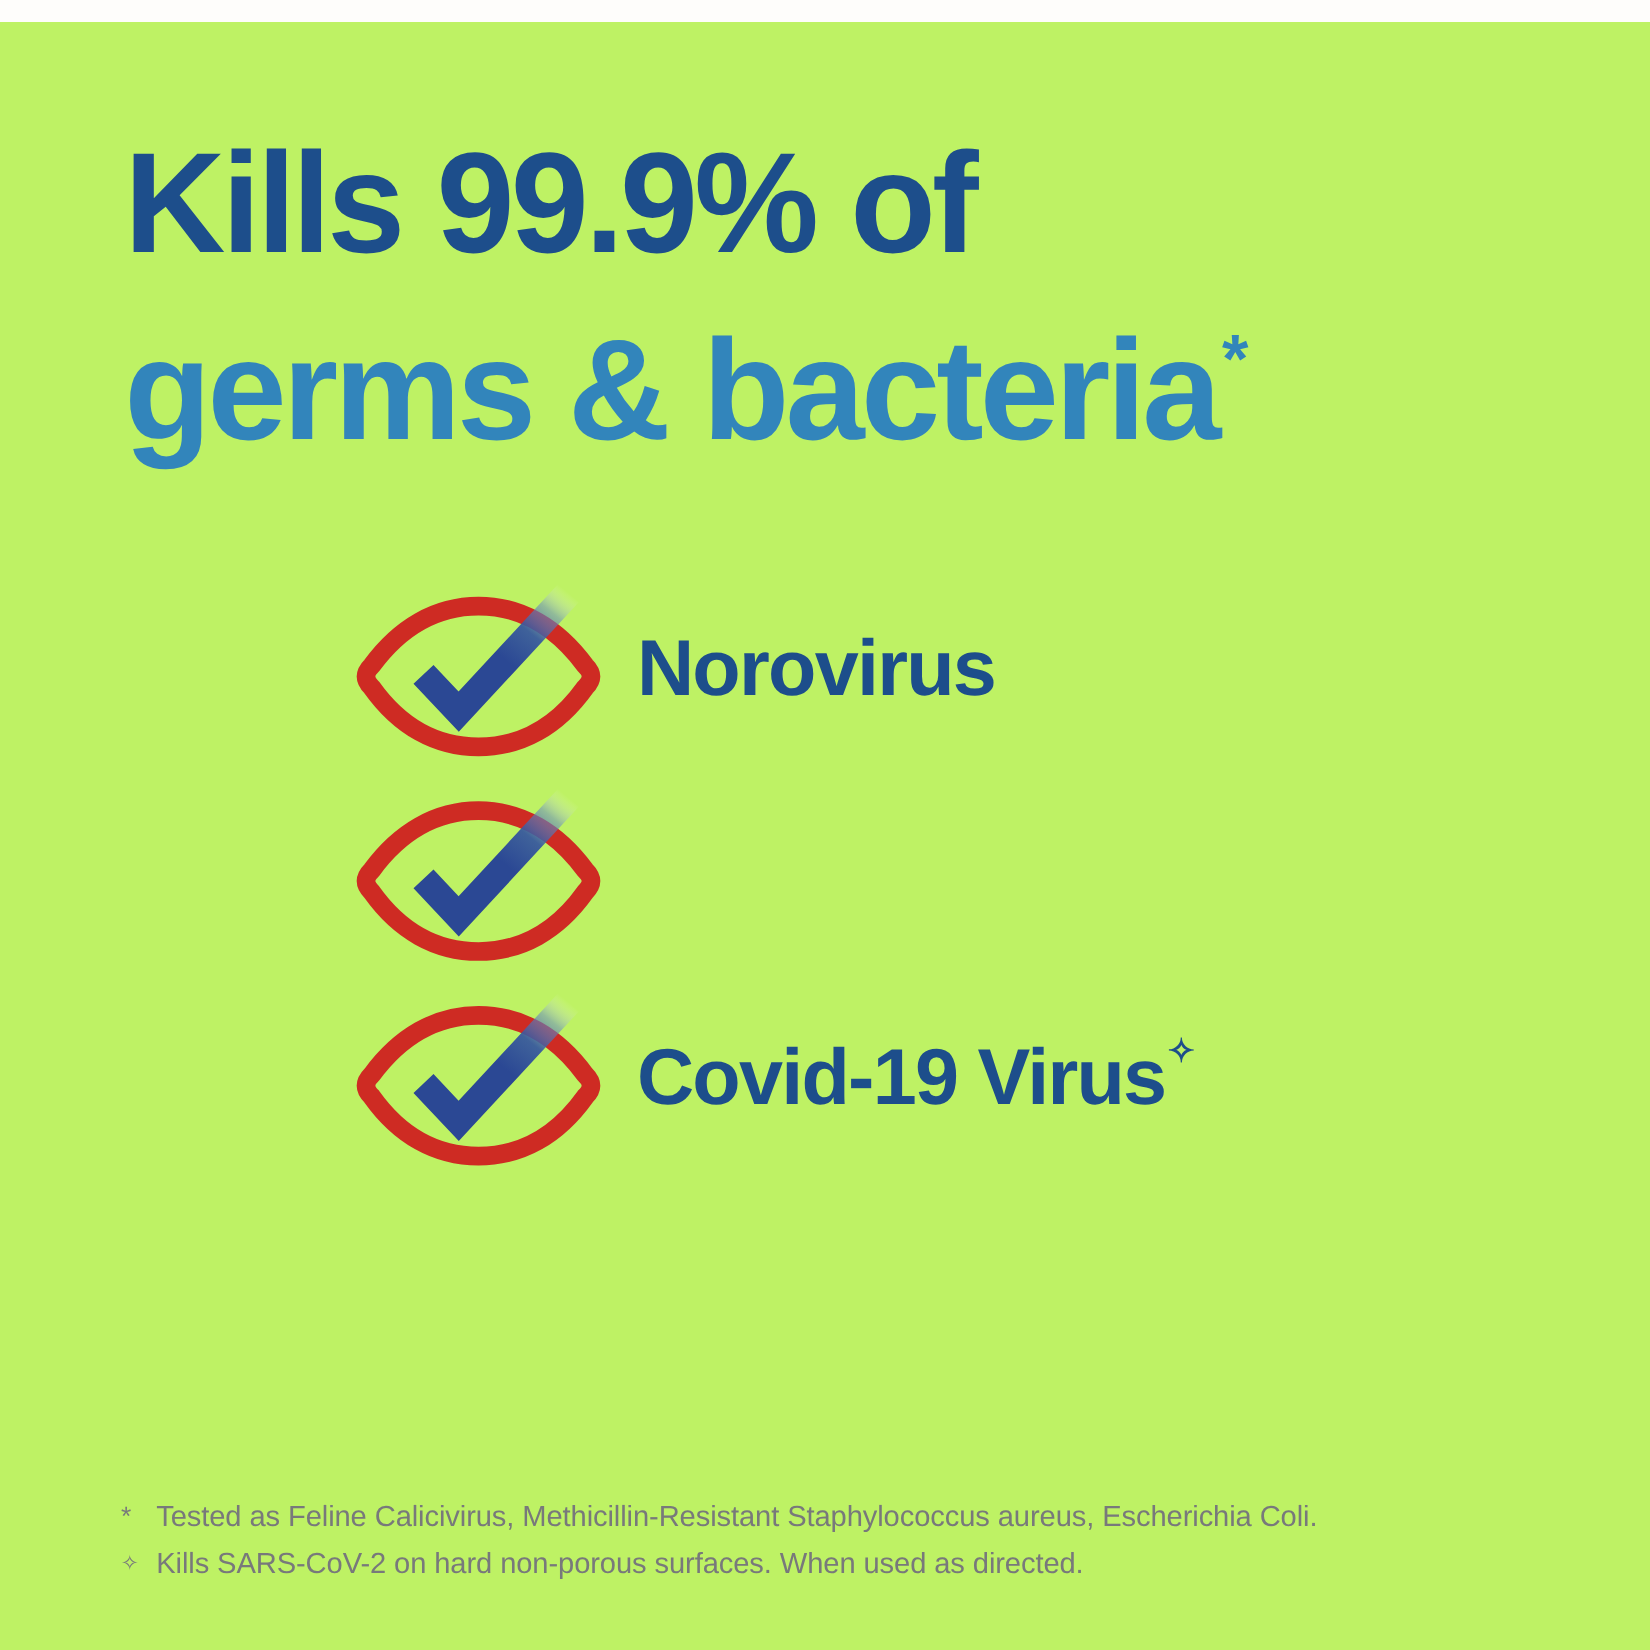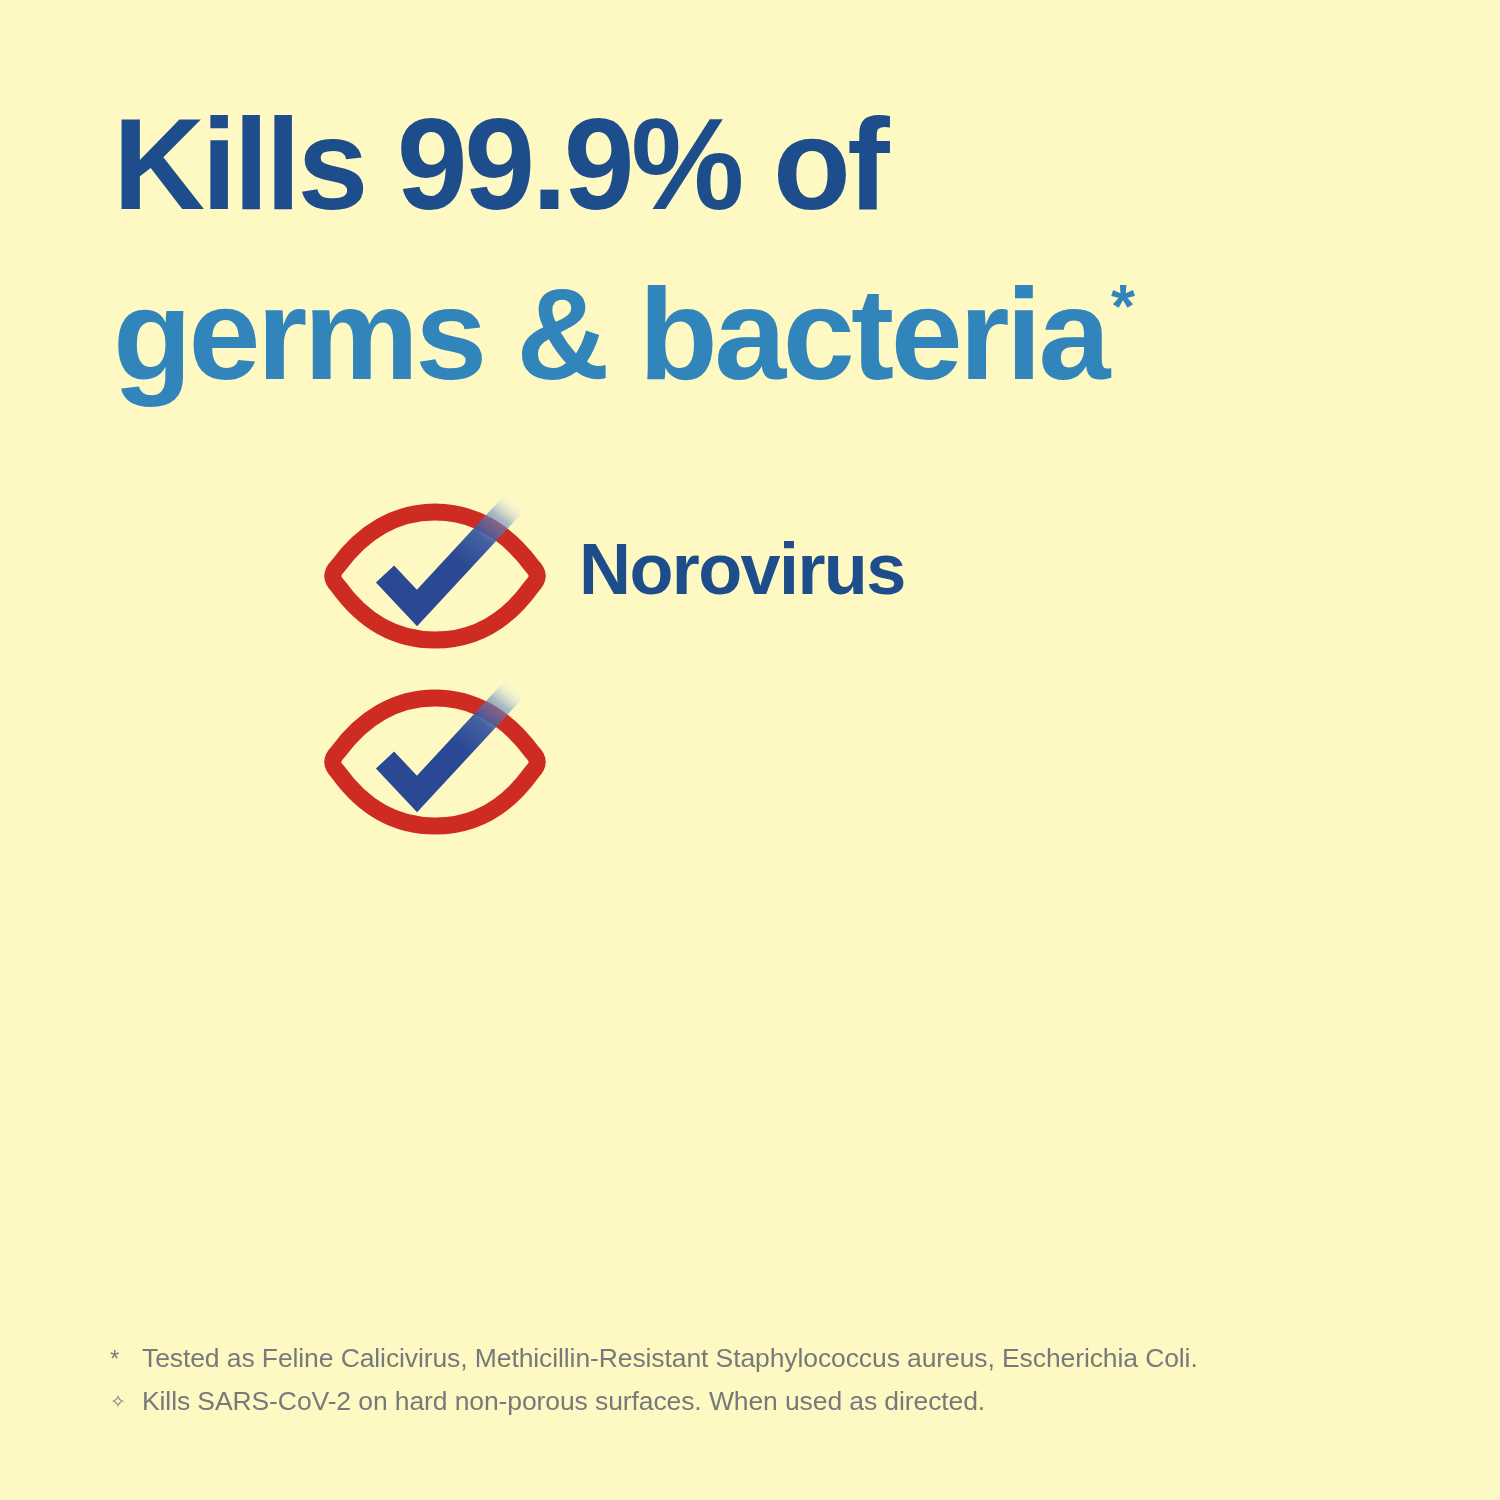--- a/index.html
+++ b/index.html
@@ -11,21 +11,22 @@
     height: 1500px;
     background: #fefdfb;
     font-family: "Liberation Sans", sans-serif;
     overflow: hidden;
     position: relative;
   }
 
   .page {
     position: absolute;
     inset: 0;
-    background: #fef9c3;
+    background: #bef264;
+    margin-top: 20px;
   }
 
   
   .headline {
     position: absolute;
     left: 113px;
     top: 88px;
     width: 1280px;
   }
   .headline-line {
@@ -53,21 +54,21 @@
     letter-spacing: 0;
     position: relative;
     top: -8px;
     left: 4px;
   }
 
   
   .benefit-list {
     position: absolute;
     left: 327px;
-    top: 496px;
+    top: 515px;
     width: 1100px;
   }
   .benefit-row {
     display: flex;
     align-items: center;
     height: 146px;
     margin-bottom: 40px;
   }
   .benefit-row:last-child { margin-bottom: 0; }
 
@@ -181,20 +182,40 @@
               <stop offset="1.00" stop-color="#ffffff" stop-opacity="0"></stop>
             </linearGradient>
           </defs>
           <path d="M108 16 C147 16 180 36 205 70 C212 77 212 83 205 90 C180 125 147 144 108 144 C69 144 36 125 11 90 C4 83 4 77 11 70 C36 36 69 16 108 16 Z" fill="none" stroke="#ce2b23" stroke-width="17" stroke-linejoin="round"></path>
           <path d="M58 78 L90 112 L190 4" fill="none" stroke="url(#fadeGrad2)" stroke-width="25" stroke-linecap="butt" stroke-linejoin="miter"></path>
         </svg>
       </div>
     </div>
 
 
+    <div class="benefit-row">
+      <div class="check-badge">
+        <svg viewBox="0 0 216 146" xmlns="http://www.w3.org/2000/svg">
+          <defs>
+            <linearGradient id="fadeGrad4" x1="0" y1="1" x2="1" y2="0">
+              <stop offset="0.00" stop-color="#2b4894" stop-opacity="1"></stop>
+              <stop offset="0.50" stop-color="#2b4894" stop-opacity="1"></stop>
+              <stop offset="0.70" stop-color="#34559f" stop-opacity="0.92"></stop>
+              <stop offset="0.86" stop-color="#6d8ec4" stop-opacity="0.55"></stop>
+              <stop offset="1.00" stop-color="#ffffff" stop-opacity="0"></stop>
+            </linearGradient>
+          </defs>
+          <path d="M108 16 C147 16 180 36 205 70 C212 77 212 83 205 90 C180 125 147 144 108 144 C69 144 36 125 11 90 C4 83 4 77 11 70 C36 36 69 16 108 16 Z" fill="none" stroke="#ce2b23" stroke-width="17" stroke-linejoin="round"></path>
+          <path d="M58 78 L90 112 L190 4" fill="none" stroke="url(#fadeGrad4)" stroke-width="25" stroke-linecap="butt" stroke-linejoin="miter"></path>
+        </svg>
+      </div>
+      <div class="benefit-label">
+        <span>Covid-19 Virus</span><span class="benefit-sparkle">✧</span>
+      </div>
+    </div>
 
   </div>
 
   <div class="footnotes">
     <div class="footnote footnote-1">
       <span class="footnote-marker">*</span>
       <span class="footnote-text">Tested as Feline Calicivirus, Methicillin-Resistant Staphylococcus aureus, Escherichia Coli.</span>
     </div>
     <div class="footnote footnote-2">
       <span class="footnote-marker star">✧</span>

